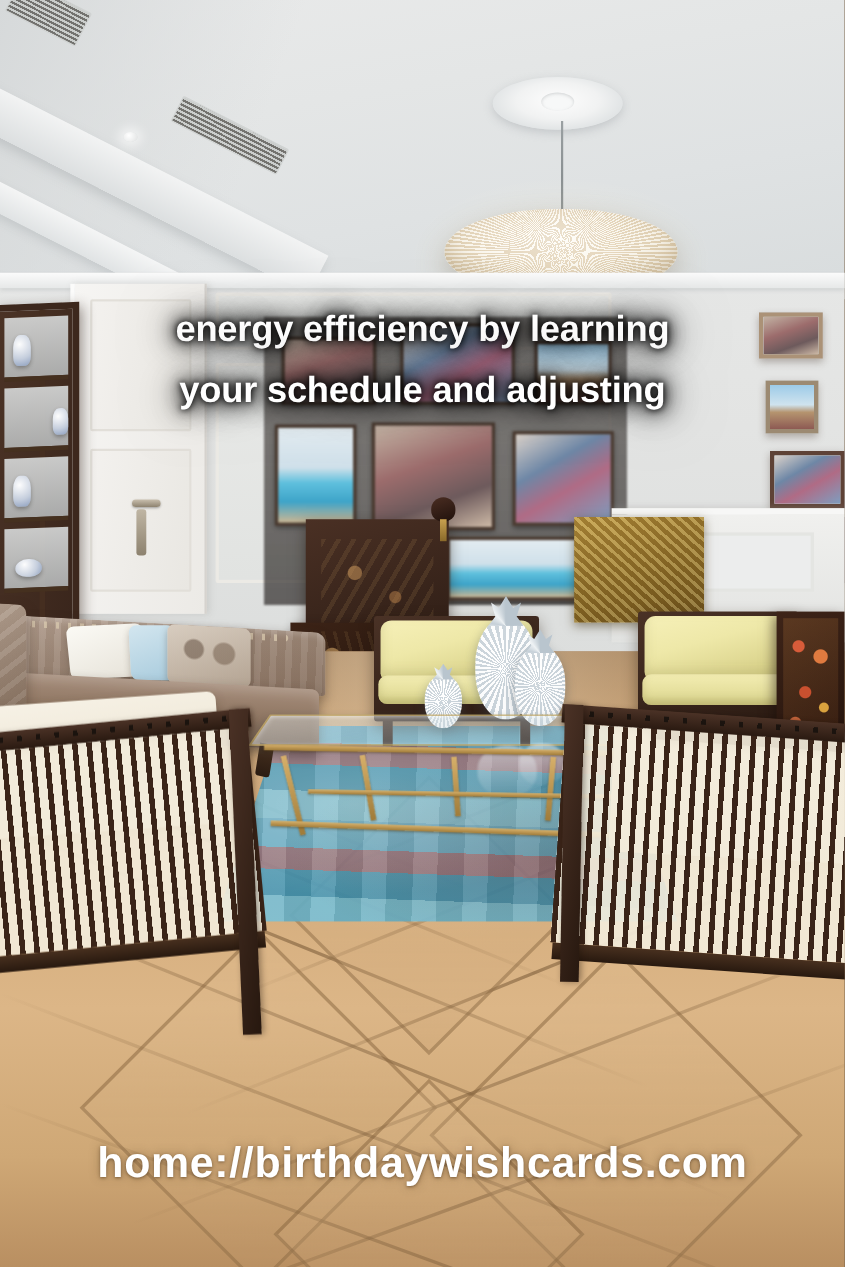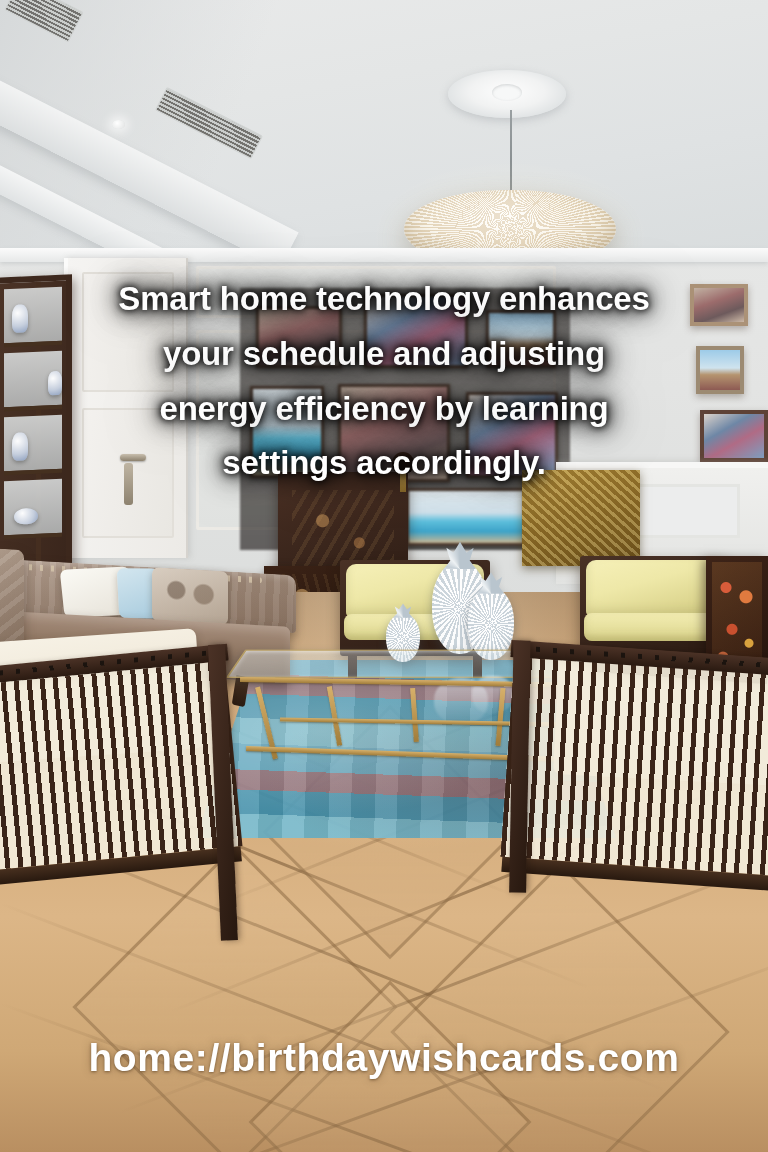--- a/index.html
+++ b/index.html
@@ -677,22 +677,20 @@
       <div class="bottom-rail"></div>
       <div class="post pl"></div>
 
     </div>
 
   </div>
 
   <div class="overlay">
     <div class="text-block">
       <div class="body-text">
-        <span class="ln">Smart home technology enhances</span>
+        <span class="ln">energy efficiency by learning</span>
         <span class="ln">your schedule and adjusting</span>
-        <span class="ln">energy efficiency by learning</span>
-        <span class="ln">settings accordingly.</span>
       </div>
     </div>
     <div class="url">home://birthdaywishcards.com</div>
   </div>
 
 </div>
 
 </body></html>

